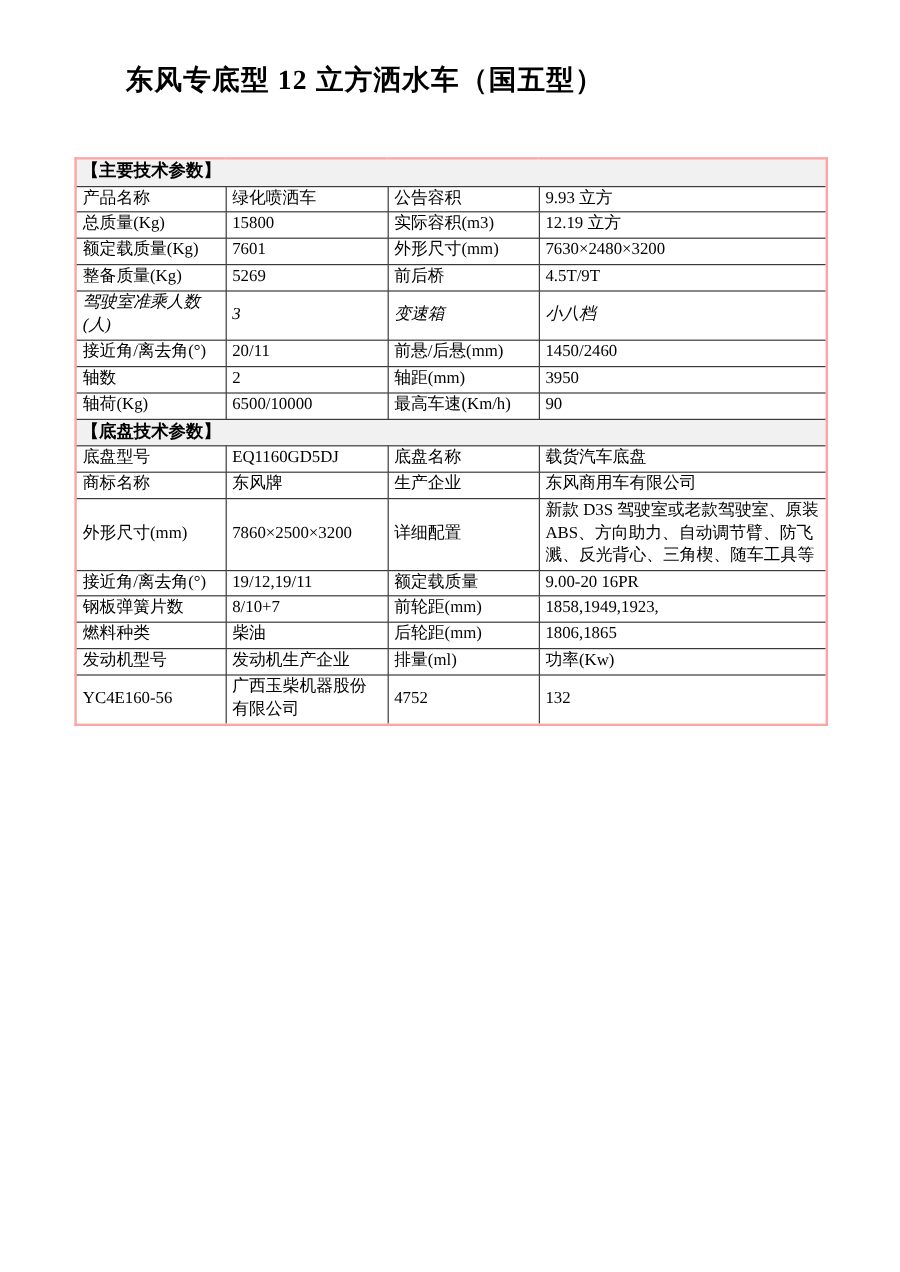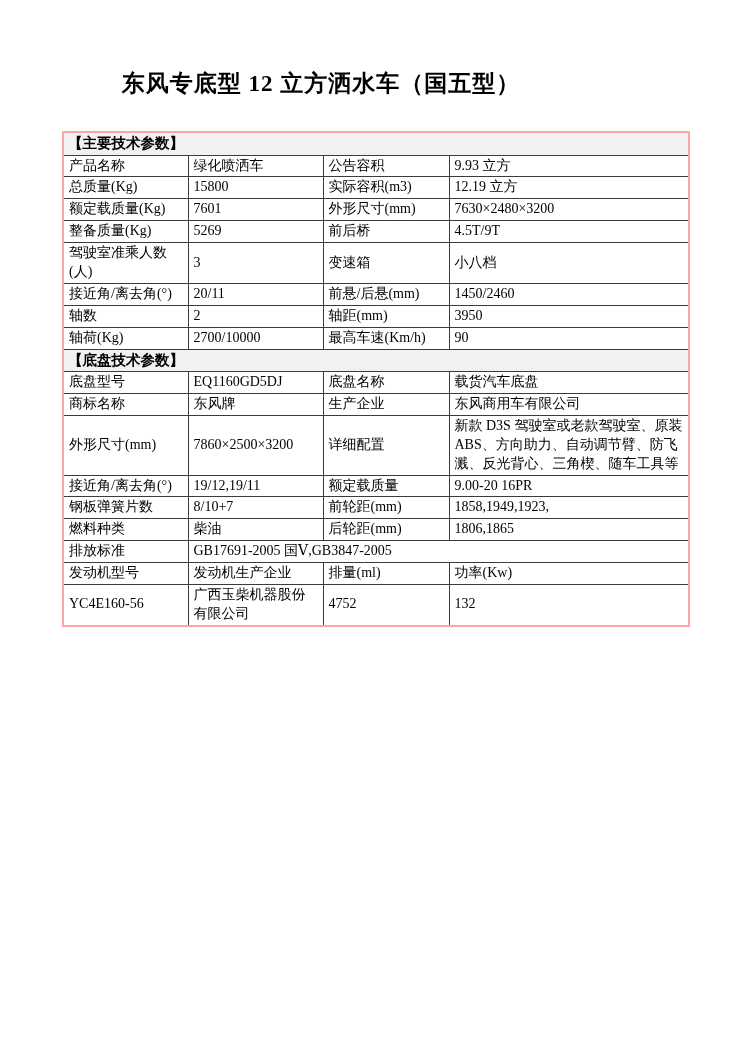--- a/index.html
+++ b/index.html
@@ -2,37 +2,37 @@
 <html><head>
 <meta charset="utf-8">
 <style>
   html,body{margin:0;padding:0;}
   body{
     width:750px;height:1060px;background:#ffffff;position:relative;
     font-family:"Liberation Serif","DejaVu Serif",serif;color:#000;
     -webkit-font-smoothing:antialiased;
   }
   .page-title{
-    position:absolute;top:51px;left:0;width:608px;margin:17px;
+    position:absolute;top:51px;left:0;width:608px;margin:0;
     text-align:center;font-size:23px;font-weight:bold;letter-spacing:1px;
   }
   table.spec{
     position:absolute;left:62px;top:131px;width:626px;
     border-collapse:collapse;table-layout:fixed;
     font-size:14px;border:2px solid #fca5a5;
   }
   table.spec td{
     border:1px solid #3b3b3b;
     padding:1px 5px;
     vertical-align:middle;
     line-height:1.35;
     overflow:hidden;
   }
   tr.row-std{height:21px;}
-  tr.row-cab{height:37px;}
+  tr.row-cab{height:37px;font-style:italic;}
   tr.row-dim{height:59px;}
   tr.row-engine-data{height:35px;padding-left:45px;}
   tr.row-sec{height:20px;}
   tr.row-sec td{
     background:#f1f1f1;
     font-weight:bold;
     font-size:14.5px;
     padding-left:4px;
   }
   td.break{word-break:break-all;}
@@ -92,21 +92,21 @@
     <td>1450/2460</td>
   </tr>
   <tr class="row-std">
     <td>轴数</td>
     <td>2</td>
     <td>轴距(mm)</td>
     <td>3950</td>
   </tr>
   <tr class="row-std">
     <td>轴荷(Kg)</td>
-    <td>2700/10000</td>
+    <td>6500/10000</td>
     <td>最高车速(Km/h)</td>
     <td>90</td>
   </tr>
 
   <tr class="row-sec">
     <td colspan="4">【底盘技术参数】</td>
   </tr>
   <tr class="row-std">
     <td>底盘型号</td>
     <td>EQ1160GD5DJ</td>
@@ -136,24 +136,20 @@
     <td>8/10+7</td>
     <td>前轮距(mm)</td>
     <td>1858,1949,1923,</td>
   </tr>
   <tr class="row-std">
     <td>燃料种类</td>
     <td>柴油</td>
     <td>后轮距(mm)</td>
     <td>1806,1865</td>
   </tr>
-  <tr class="row-std">
-    <td>排放标准</td>
-    <td colspan="3">GB17691-2005 国Ⅴ,GB3847-2005</td>
-  </tr>
 
   <tr class="row-std">
     <td>发动机型号</td>
     <td>发动机生产企业</td>
     <td>排量(ml)</td>
     <td>功率(Kw)</td>
   </tr>
   <tr class="row-engine-data">
     <td class="indent">YC4E160-56</td>
     <td>广西玉柴机器股份有限公司</td>

